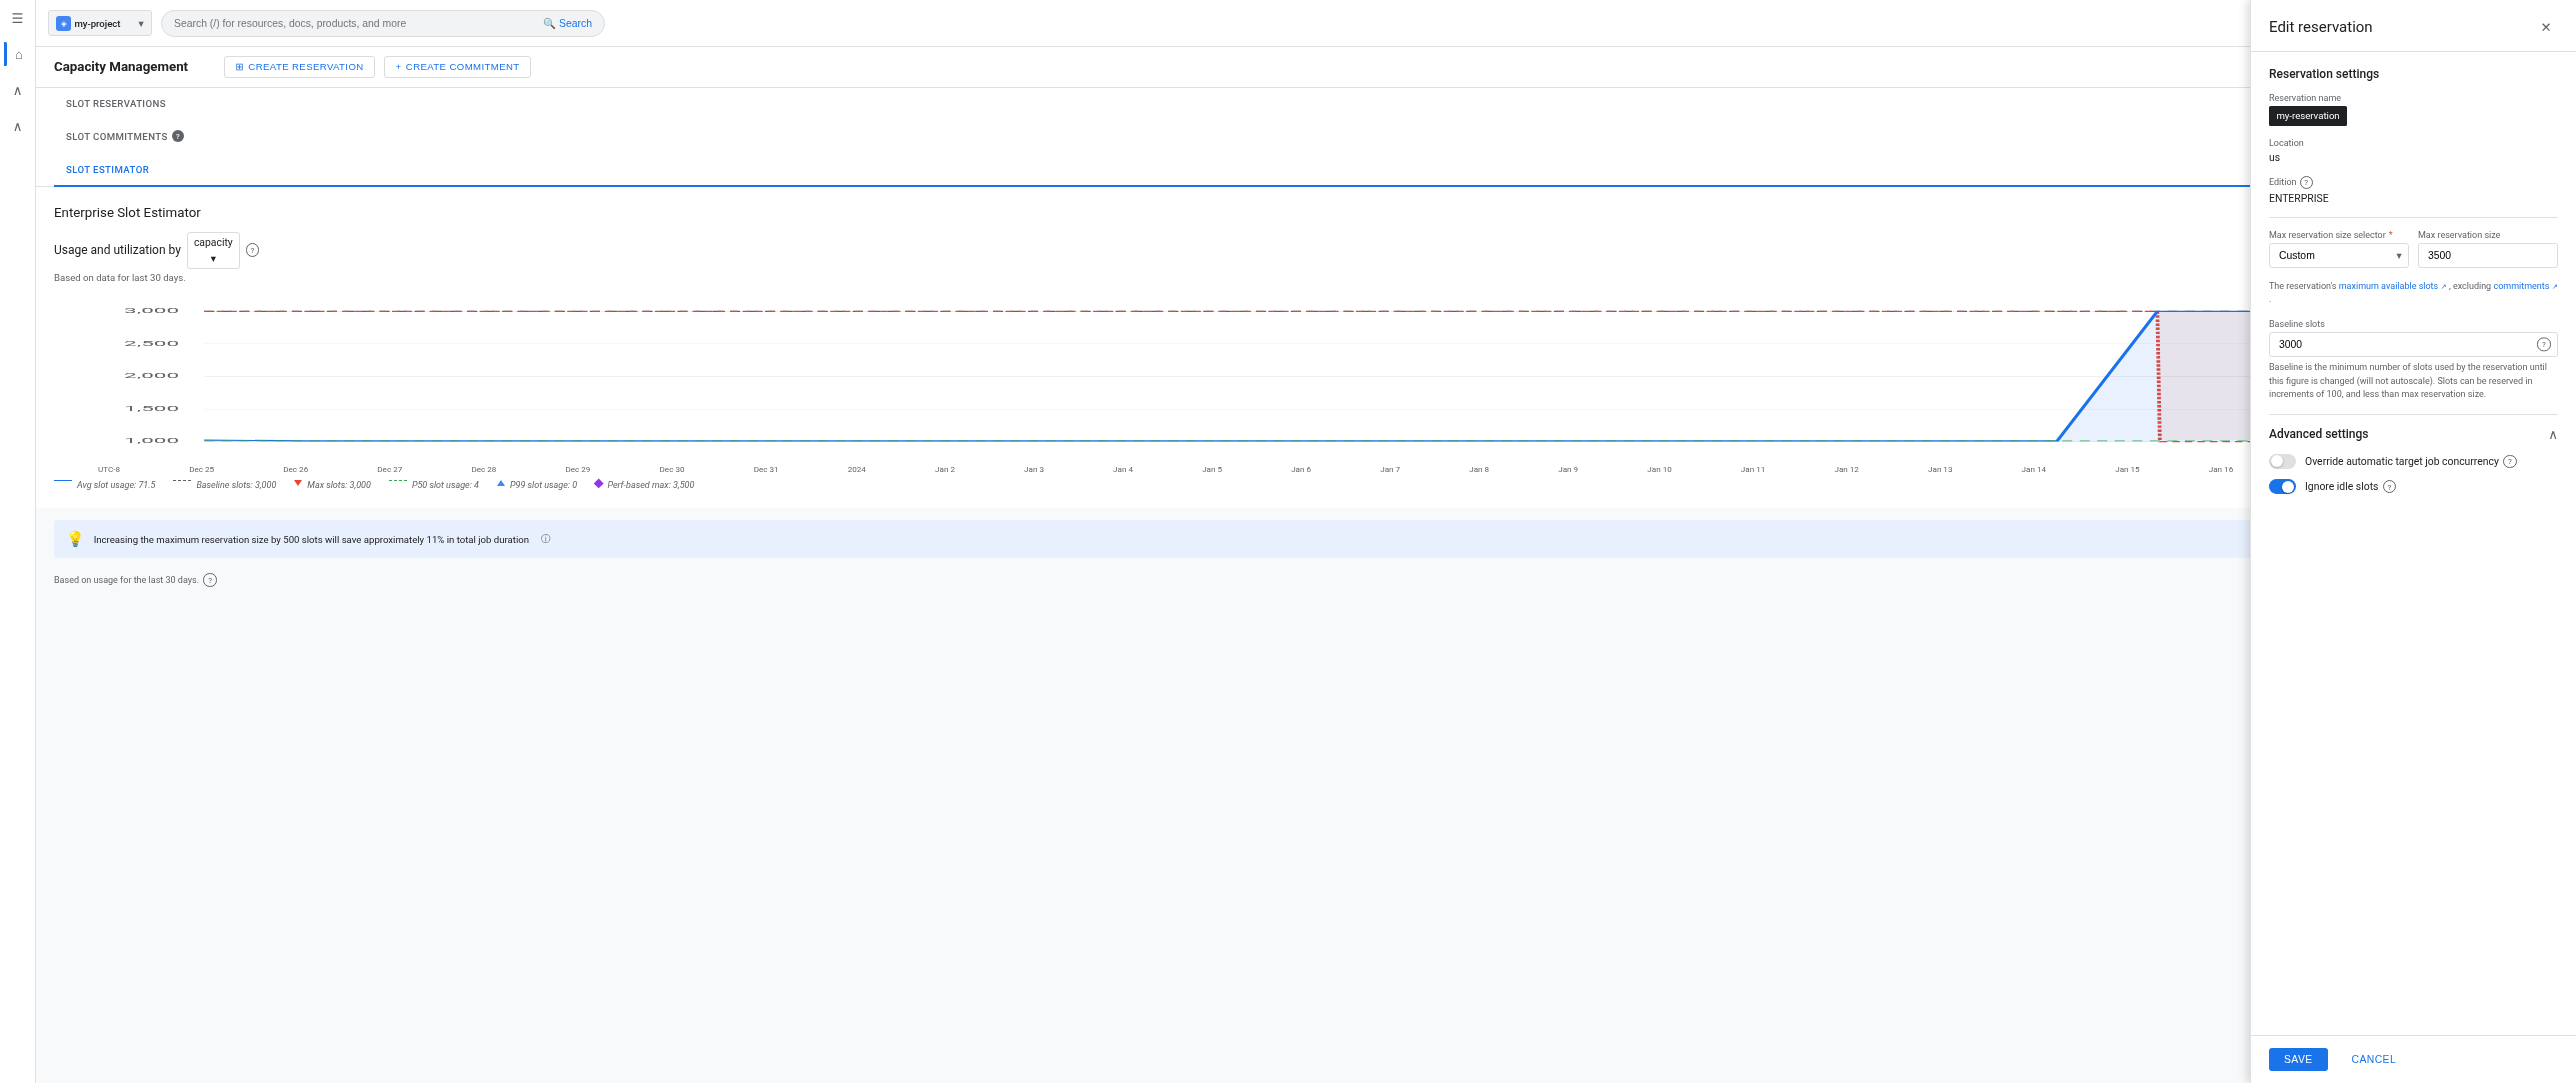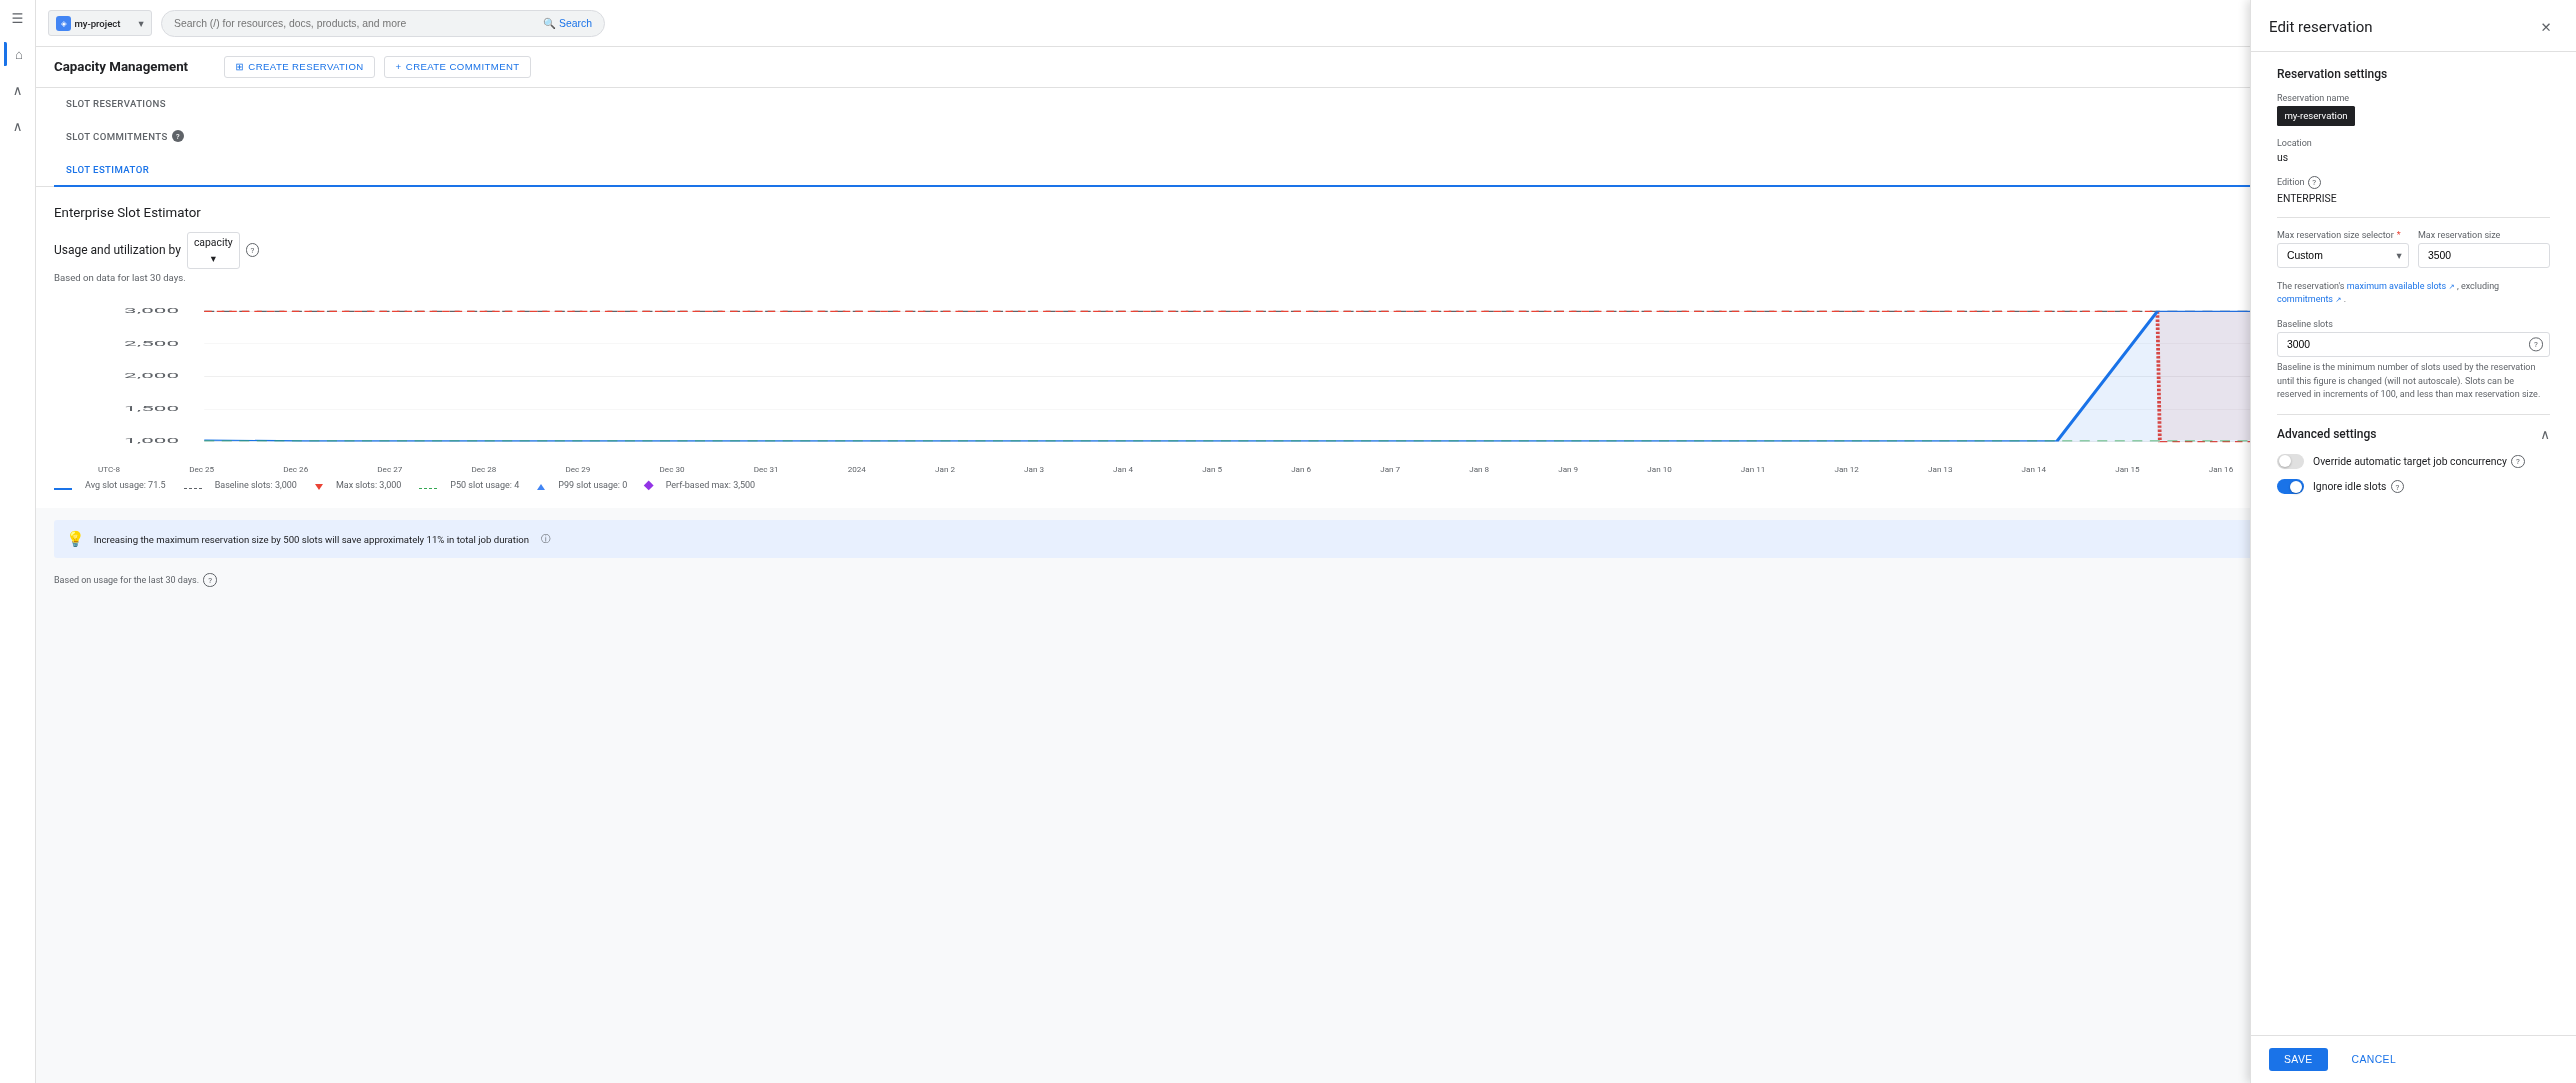--- a/index.html
+++ b/index.html
@@ -305,22 +305,23 @@
     .chart-legend {
       display: flex;
       gap: 18px;
       flex-wrap: wrap;
       margin-top: 6px;
       font-size: 9px;
       color: #5f6368;
     }
     .legend-item {
       display: flex;
-      align-items: flex-end;
-      gap: 13px;
+      align-items: flex-start;
+      gap: 5px;
+      font-style: italic;
     }
     .legend-line {
       width: 18px;
       height: 1.5px;
       flex-shrink: 0;
     }
     .legend-dashed {
       width: 18px;
       height: 1.5px;
       flex-shrink: 0;
@@ -389,21 +390,21 @@
       align-items: center;
       justify-content: center;
       border-radius: 50%;
       color: #5f6368;
       font-size: 13.3px;
     }
 
     .side-panel-body {
       flex: 1;
       overflow-y: auto;
-      padding: 15px 26px;
+      padding: 15px 18px;
     }
 
     
     .section-heading {
       font-size: 12px;
       font-weight: 500;
       color: #202124;
       margin-bottom: 12px;
     }
     .field-group {

